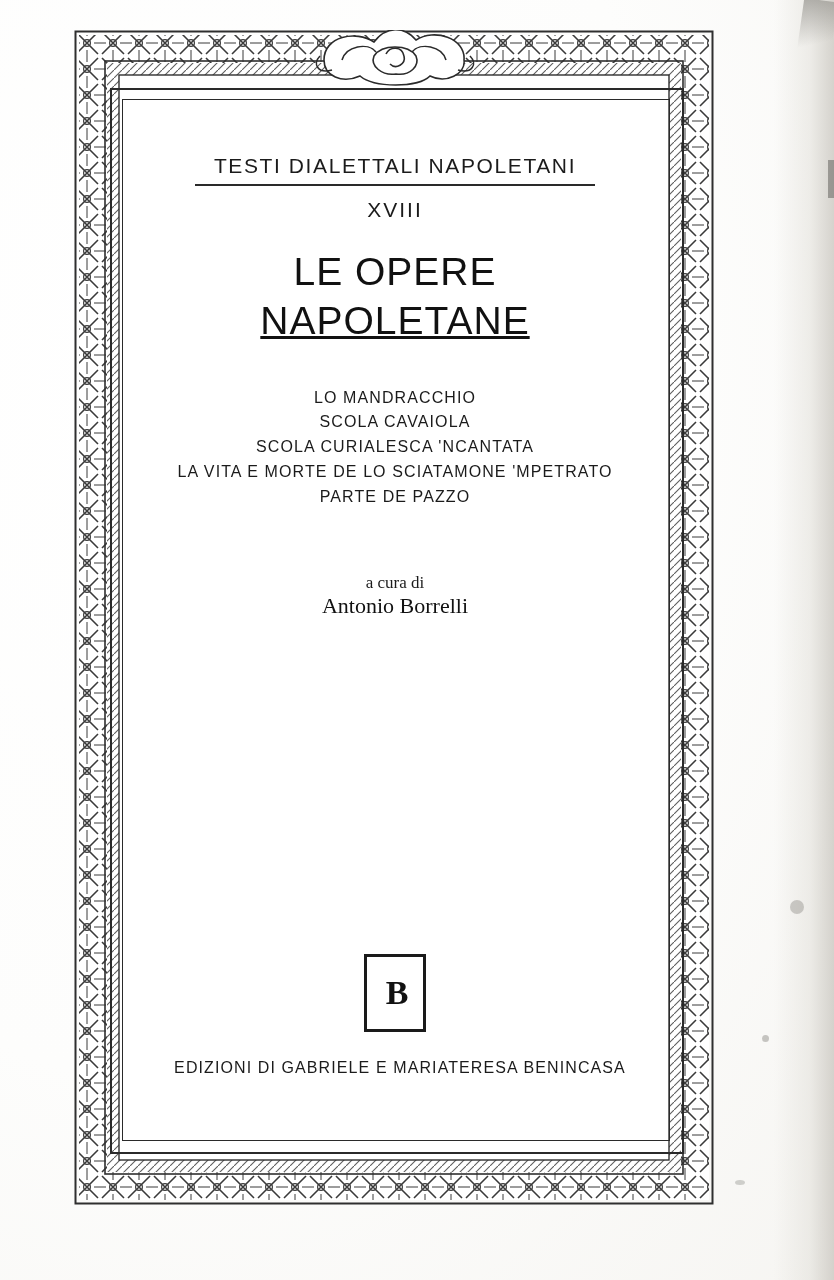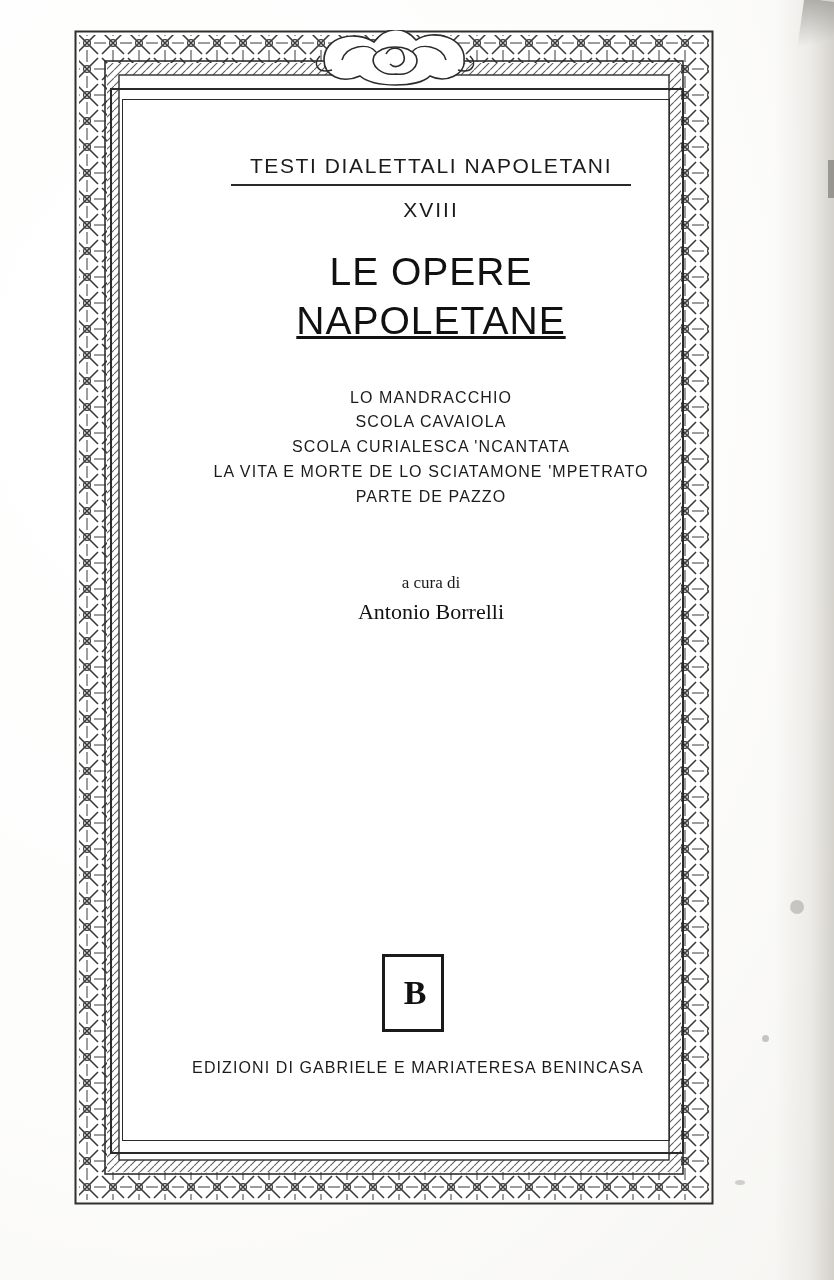--- a/index.html
+++ b/index.html
@@ -97,21 +97,20 @@
   }
 
   
   .content {
     position: absolute;
     left: 122px;
     top: 99px;
     width: 546px;
     height: 1040px;
     text-align: center;
-    padding-left: 36px;
   }
 
   .series-title {
     margin-top: 55px;
     font-size: 21px;
     letter-spacing: 1.6px;
     color: #1b1b1b;
     font-family: "Liberation Sans", sans-serif;
   }
 
@@ -159,21 +158,20 @@
   }
   .works .work-line { display: block; }
 
   .editor-lead {
     margin-top: 64px;
     font-size: 17px;
     font-family: "Liberation Serif", serif;
     color: #1b1b1b;
   }
   .editor-name {
-    margin-top: 6px;
     font-size: 22px;
     font-family: "Liberation Serif", serif;
     color: #111111;
   }
 
   
   .logo-wrap {
     position: absolute;
     left: 0;
     right: 0;

